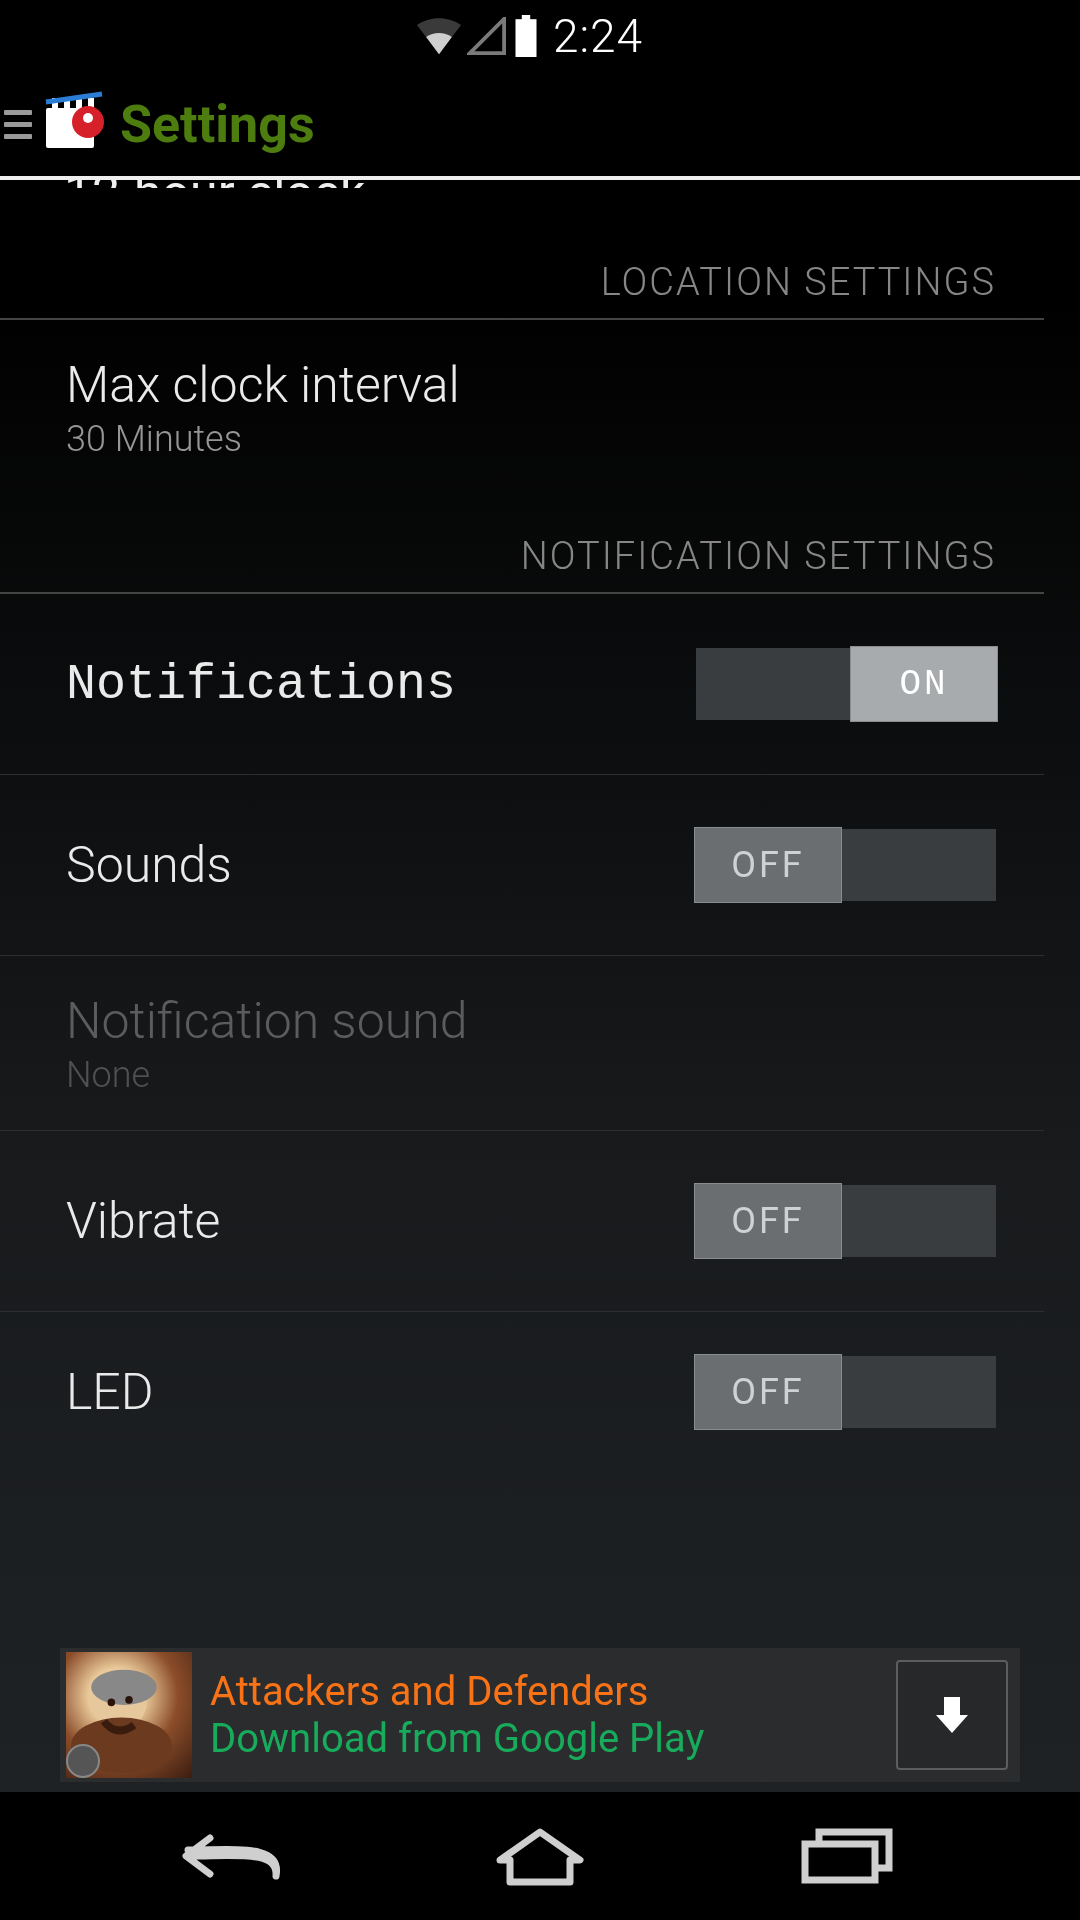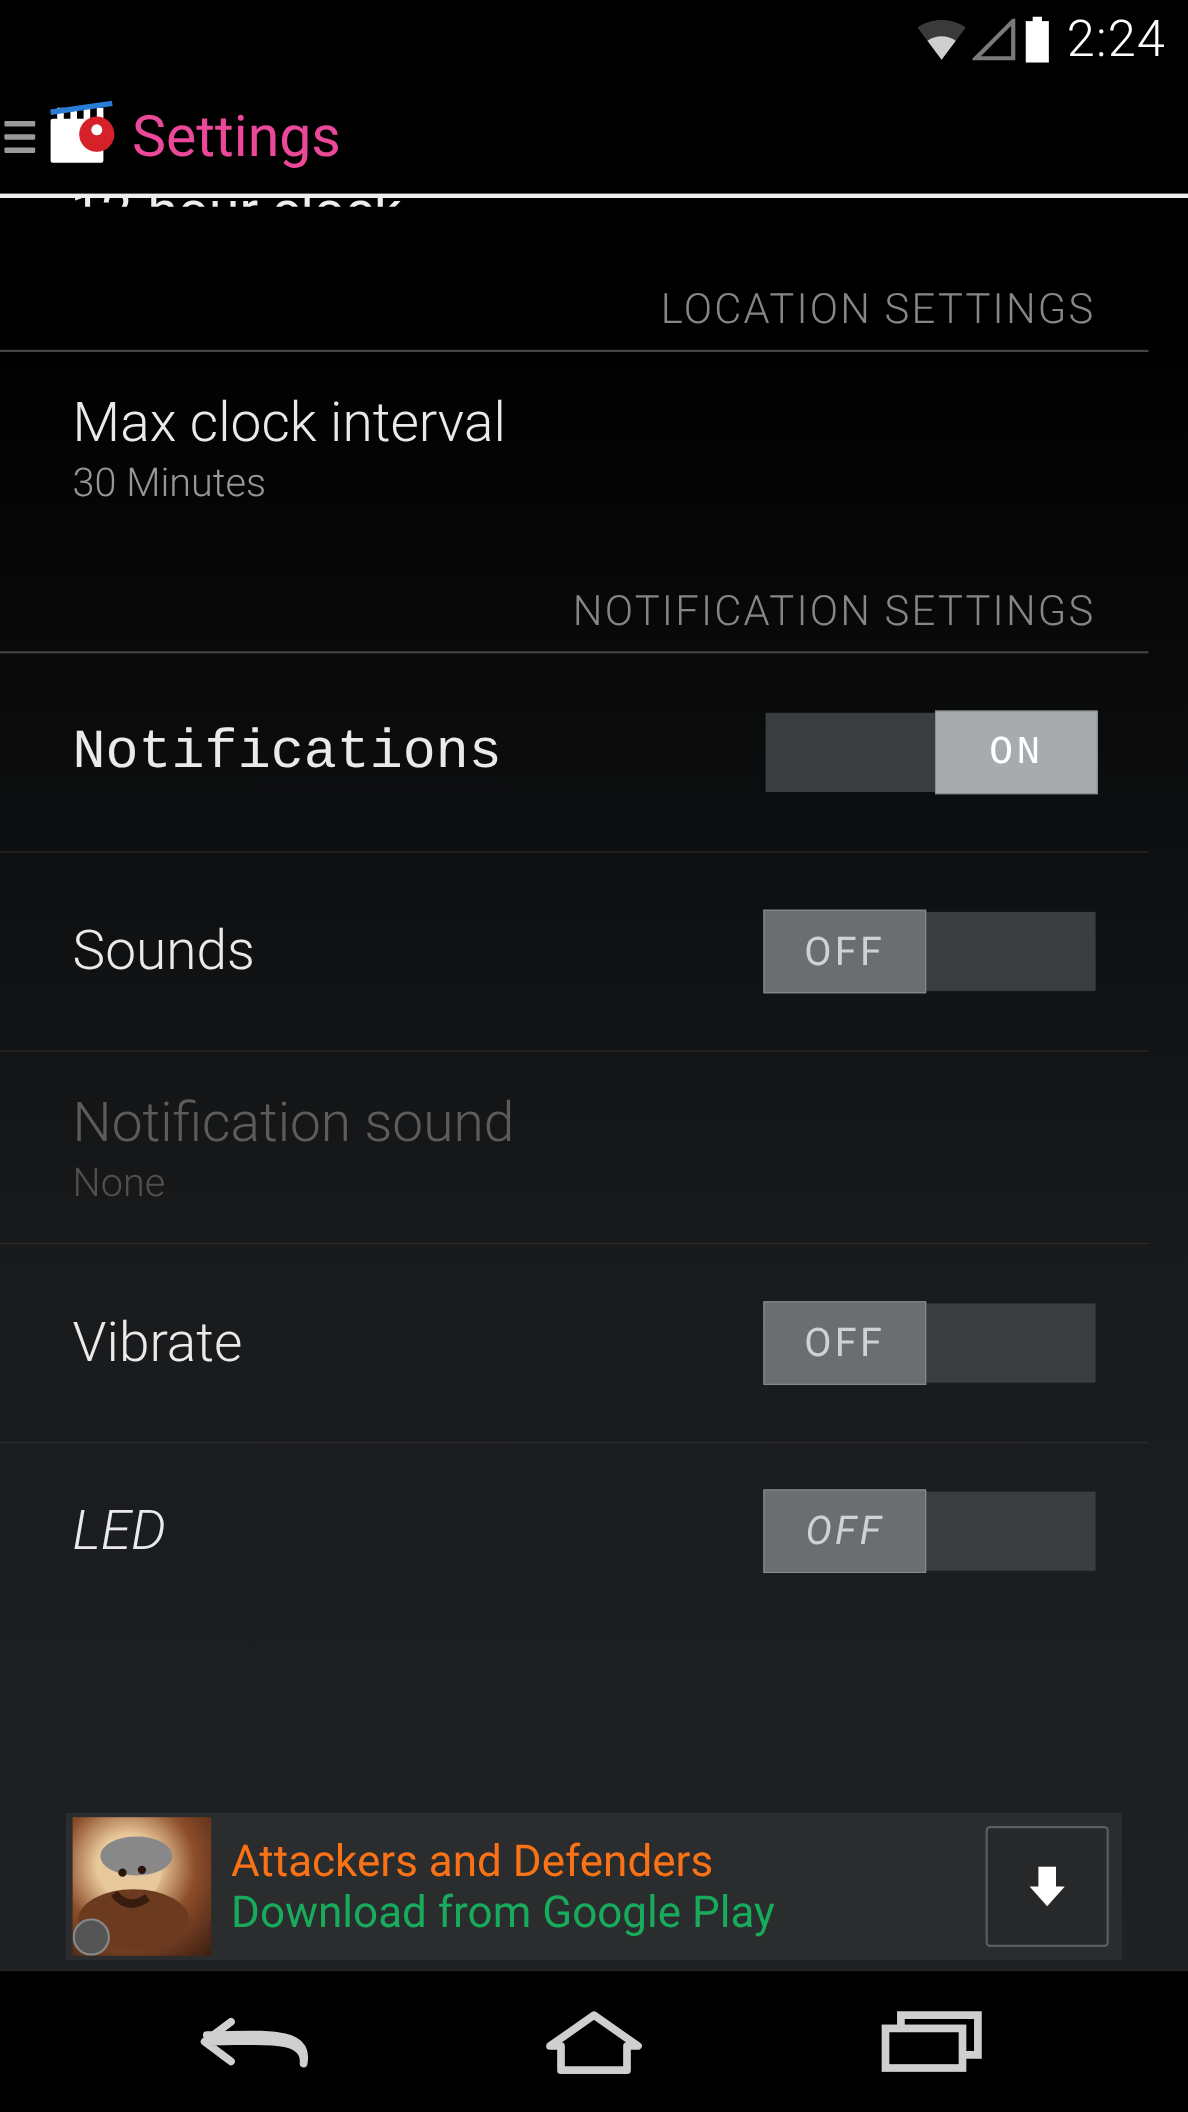--- a/index.html
+++ b/index.html
@@ -16,21 +16,21 @@
     height: 1920px;
     display: flex;
     flex-direction: column;
     background: linear-gradient(to bottom, #000 0%, #000 15%, #181a1c 60%, #202326 100%);
   }
   
   .status-bar {
     height: 72px;
     display: flex;
     align-items: center;
-    justify-content: flex-end;
+    justify-content: center;
     padding: 0 20px 0 0;
     gap: 6px;
     background: #000;
   }
   .status-bar .clock {
     font-size: 46px;
     font-weight: 300;
     color: #fff;
     margin-left: 8px;
     letter-spacing: 1px;
@@ -61,22 +61,22 @@
   }
   .app-icon {
     width: 72px;
     height: 72px;
     position: relative;
     margin-right: 10px;
   }
   .app-icon svg { width: 100%; height: 100%; }
   .action-title {
     font-size: 52px;
-    font-weight: 400;
-    color: #ec4899;
+    font-weight: 700;
+    color: #4d7c0f;
   }
   
   .content {
     flex: 1;
     display: flex;
     flex-direction: column;
     padding-top: 26px;
     overflow: hidden;
     position: relative;
   }
@@ -286,21 +286,21 @@
 
     <div class="row toggle" style="padding-top:54px;padding-bottom:54px;">
       <div class="labels">
         <div class="title">Vibrate</div>
       </div>
       <div class="switch off">
         <div class="knob">OFF</div>
       </div>
     </div>
 
-    <div class="row toggle noborder" style="padding-top:44px;padding-bottom:24px;font-style:italic;">
+    <div class="row toggle noborder" style="padding-top:44px;padding-bottom:24px;">
       <div class="labels">
         <div class="title">LED</div>
       </div>
       <div class="switch off">
         <div class="knob">OFF</div>
       </div>
     </div>
 
     <div style="flex:1"></div>
 

